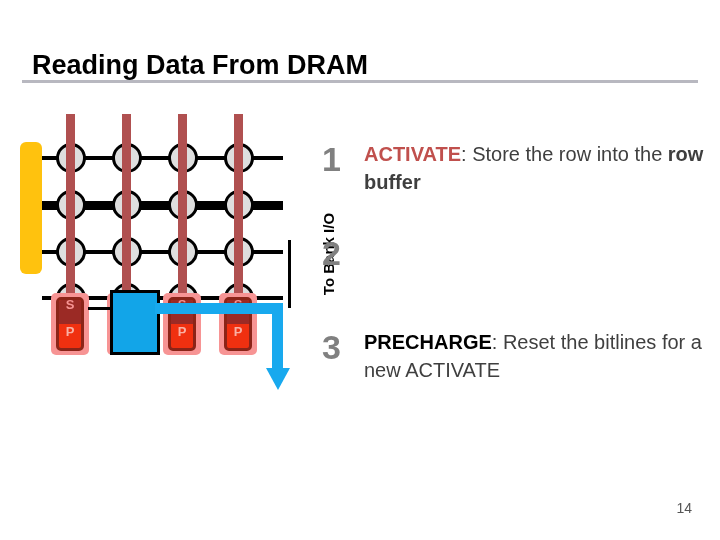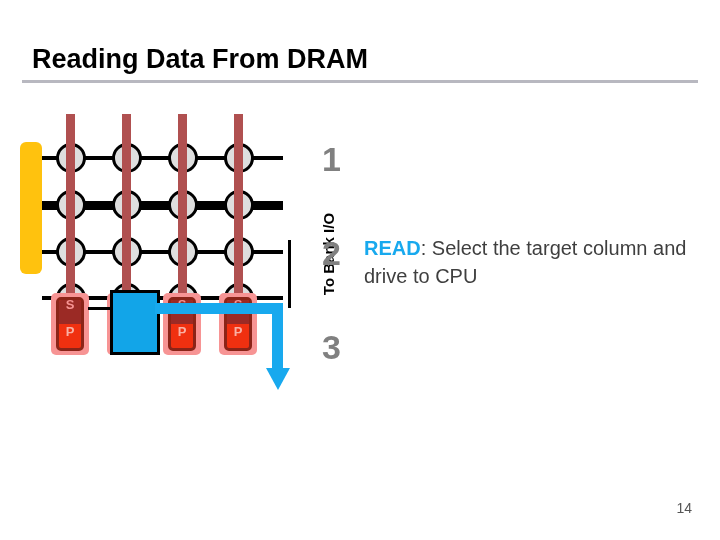--- a/index.html
+++ b/index.html
@@ -13,21 +13,21 @@
     position: relative;
     overflow: hidden;
     font-family: "Liberation Sans", sans-serif;
     color: #3a3a3a;
   }
 
   
   #slide-title {
     position: absolute;
     left: 32px;
-    top: 44px;
+    top: 50px;
     font-size: 27px;
     font-weight: bold;
     color: #000000;
     letter-spacing: 0px;
     white-space: nowrap;
   }
   #title-rule {
     position: absolute;
     left: 22px;
     top: 80px;
@@ -327,26 +327,27 @@
 
   <div id="data-path-h"></div>
   <div id="data-path-v"></div>
   <div id="data-path-arrow"></div>
 </div>
 
 <div id="steps">
 
   <div class="step">
     <div class="step-num">1</div>
+    <div class="step-body"><span class="kw kw-activate">ACTIVATE</span><span>: Store the row into the </span><span class="bold-term">row buffer</span><span></span></div>
   </div>
 
   <div class="step">
     <div class="step-num">2</div>
-    <div class="step-body"><span class="kw kw-read">READ</span><span>: Select the target column and drive to CPU</span><span class="bold-term"></span><span></span></div>
   </div>
 
   <div class="step">
     <div class="step-num">3</div>
+    <div class="step-body"><span class="kw kw-precharge">PRECHARGE</span><span>: Reset the bitlines for a new ACTIVATE</span><span class="bold-term"></span><span></span></div>
   </div>
 
 </div>
 
 <div id="page-number">14</div>
 
 </body></html>

